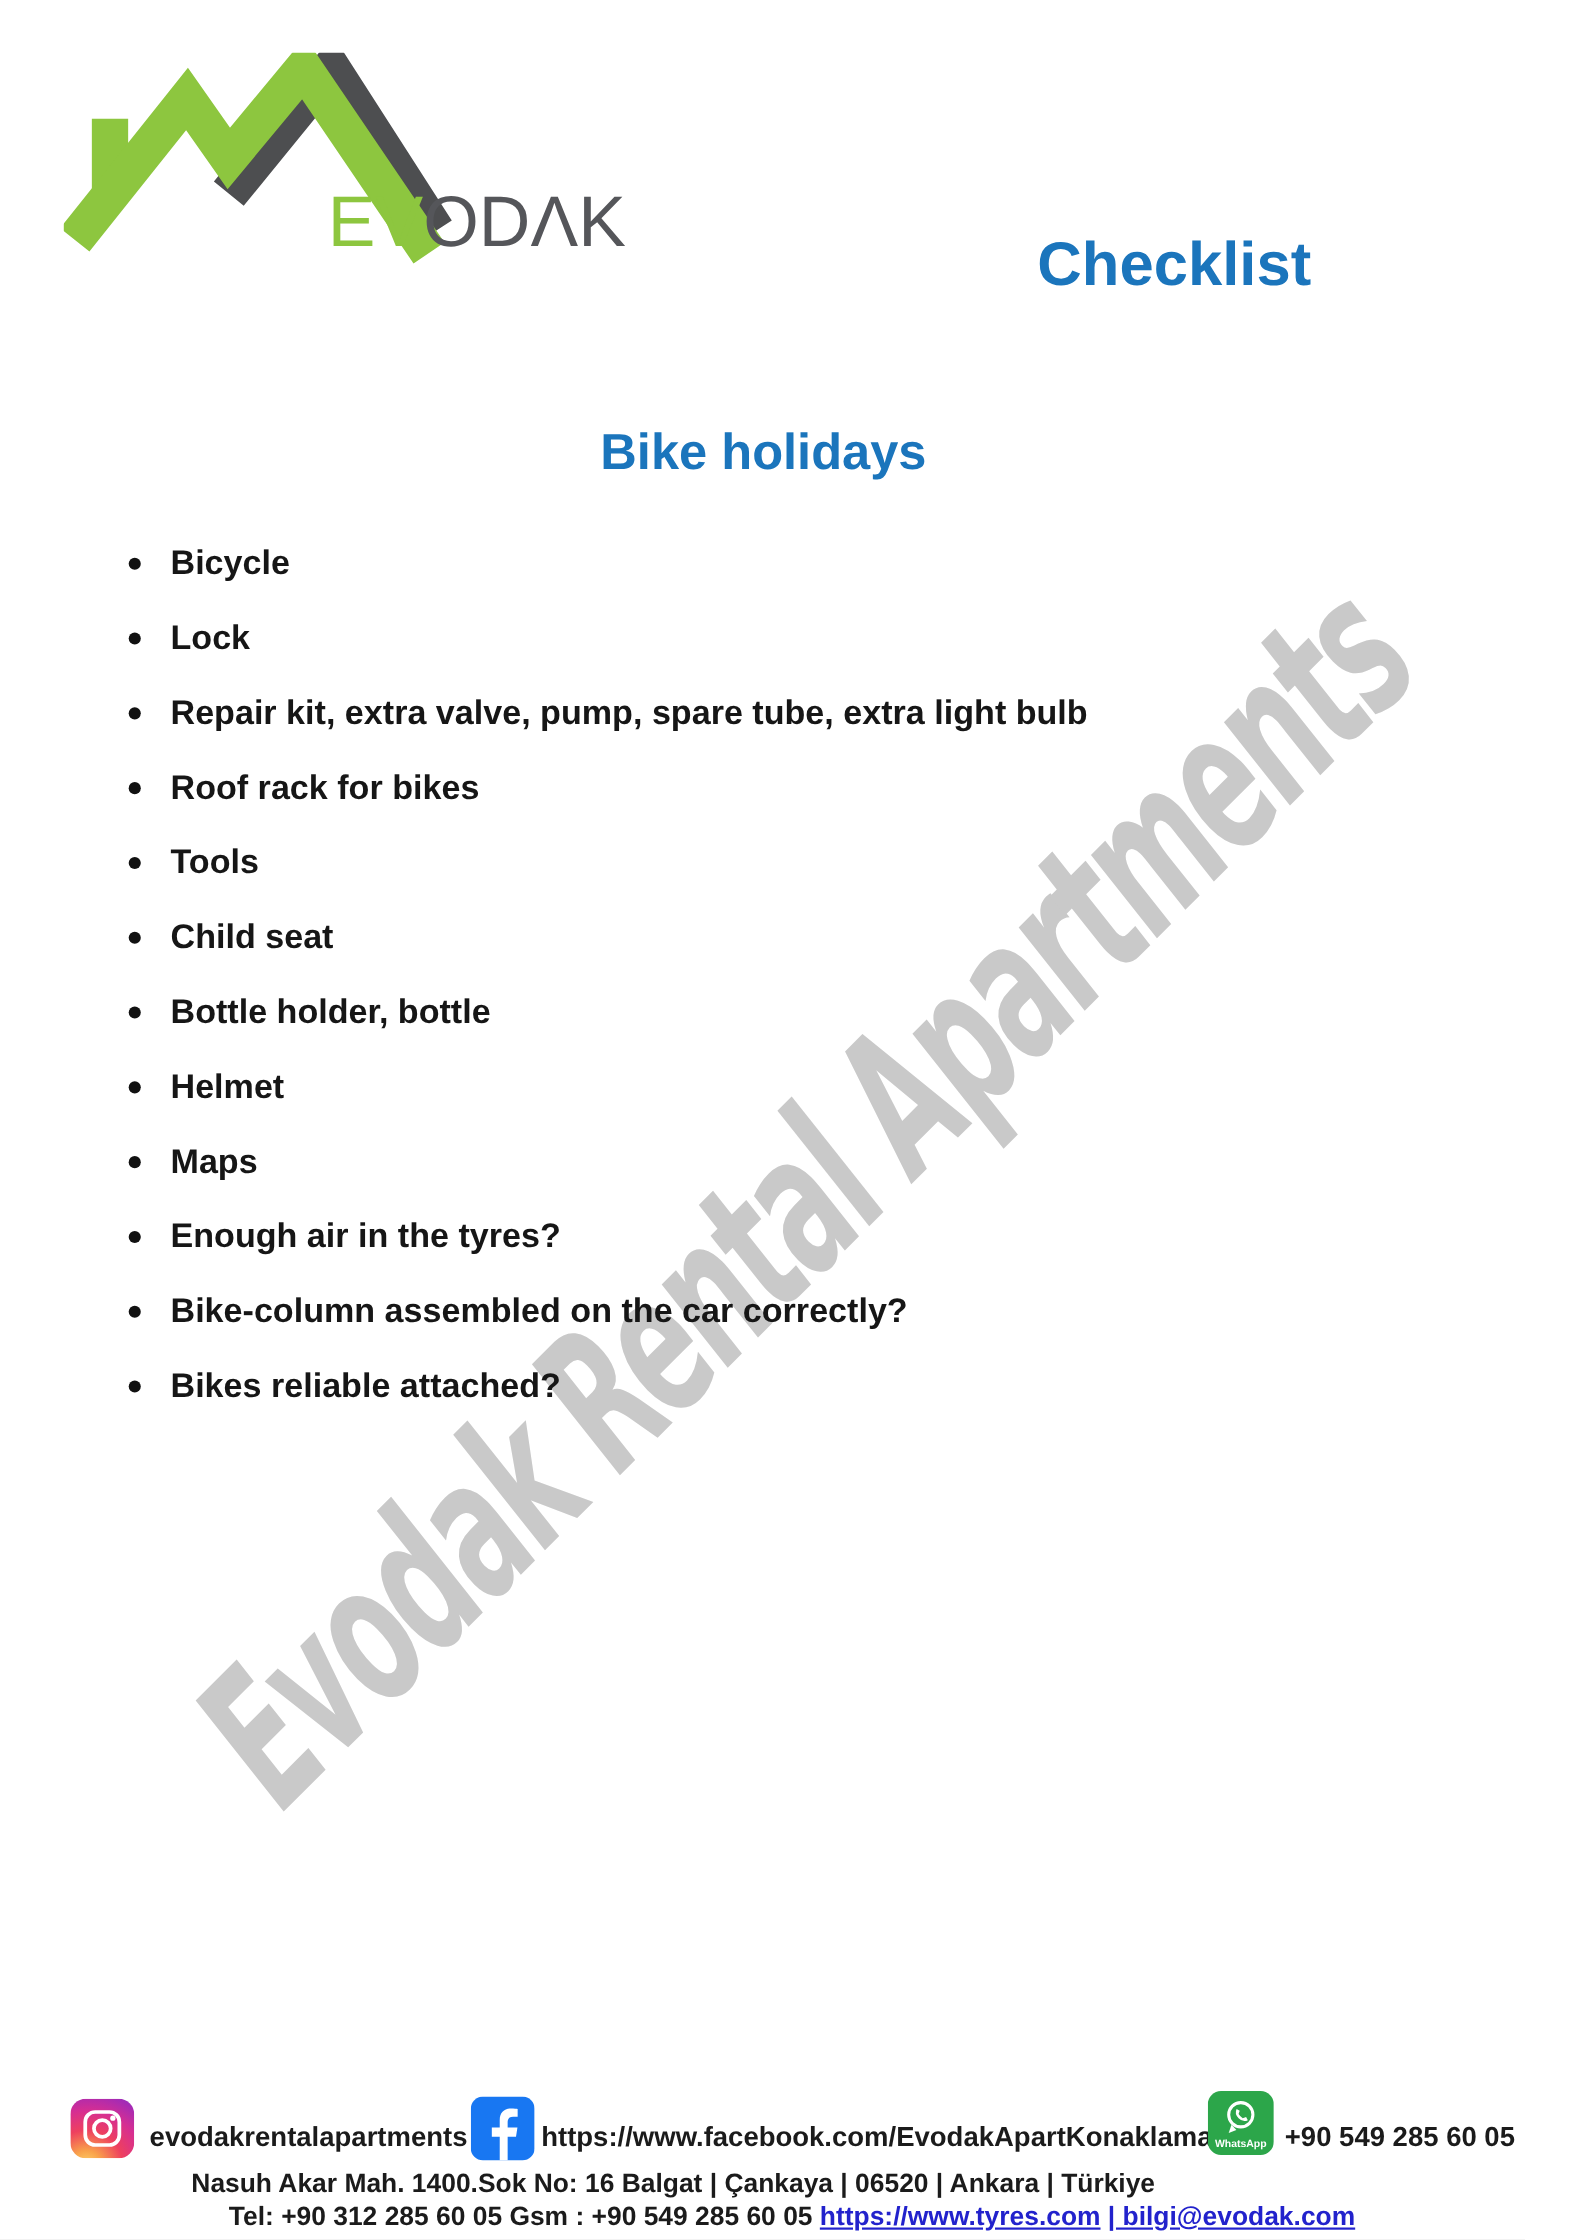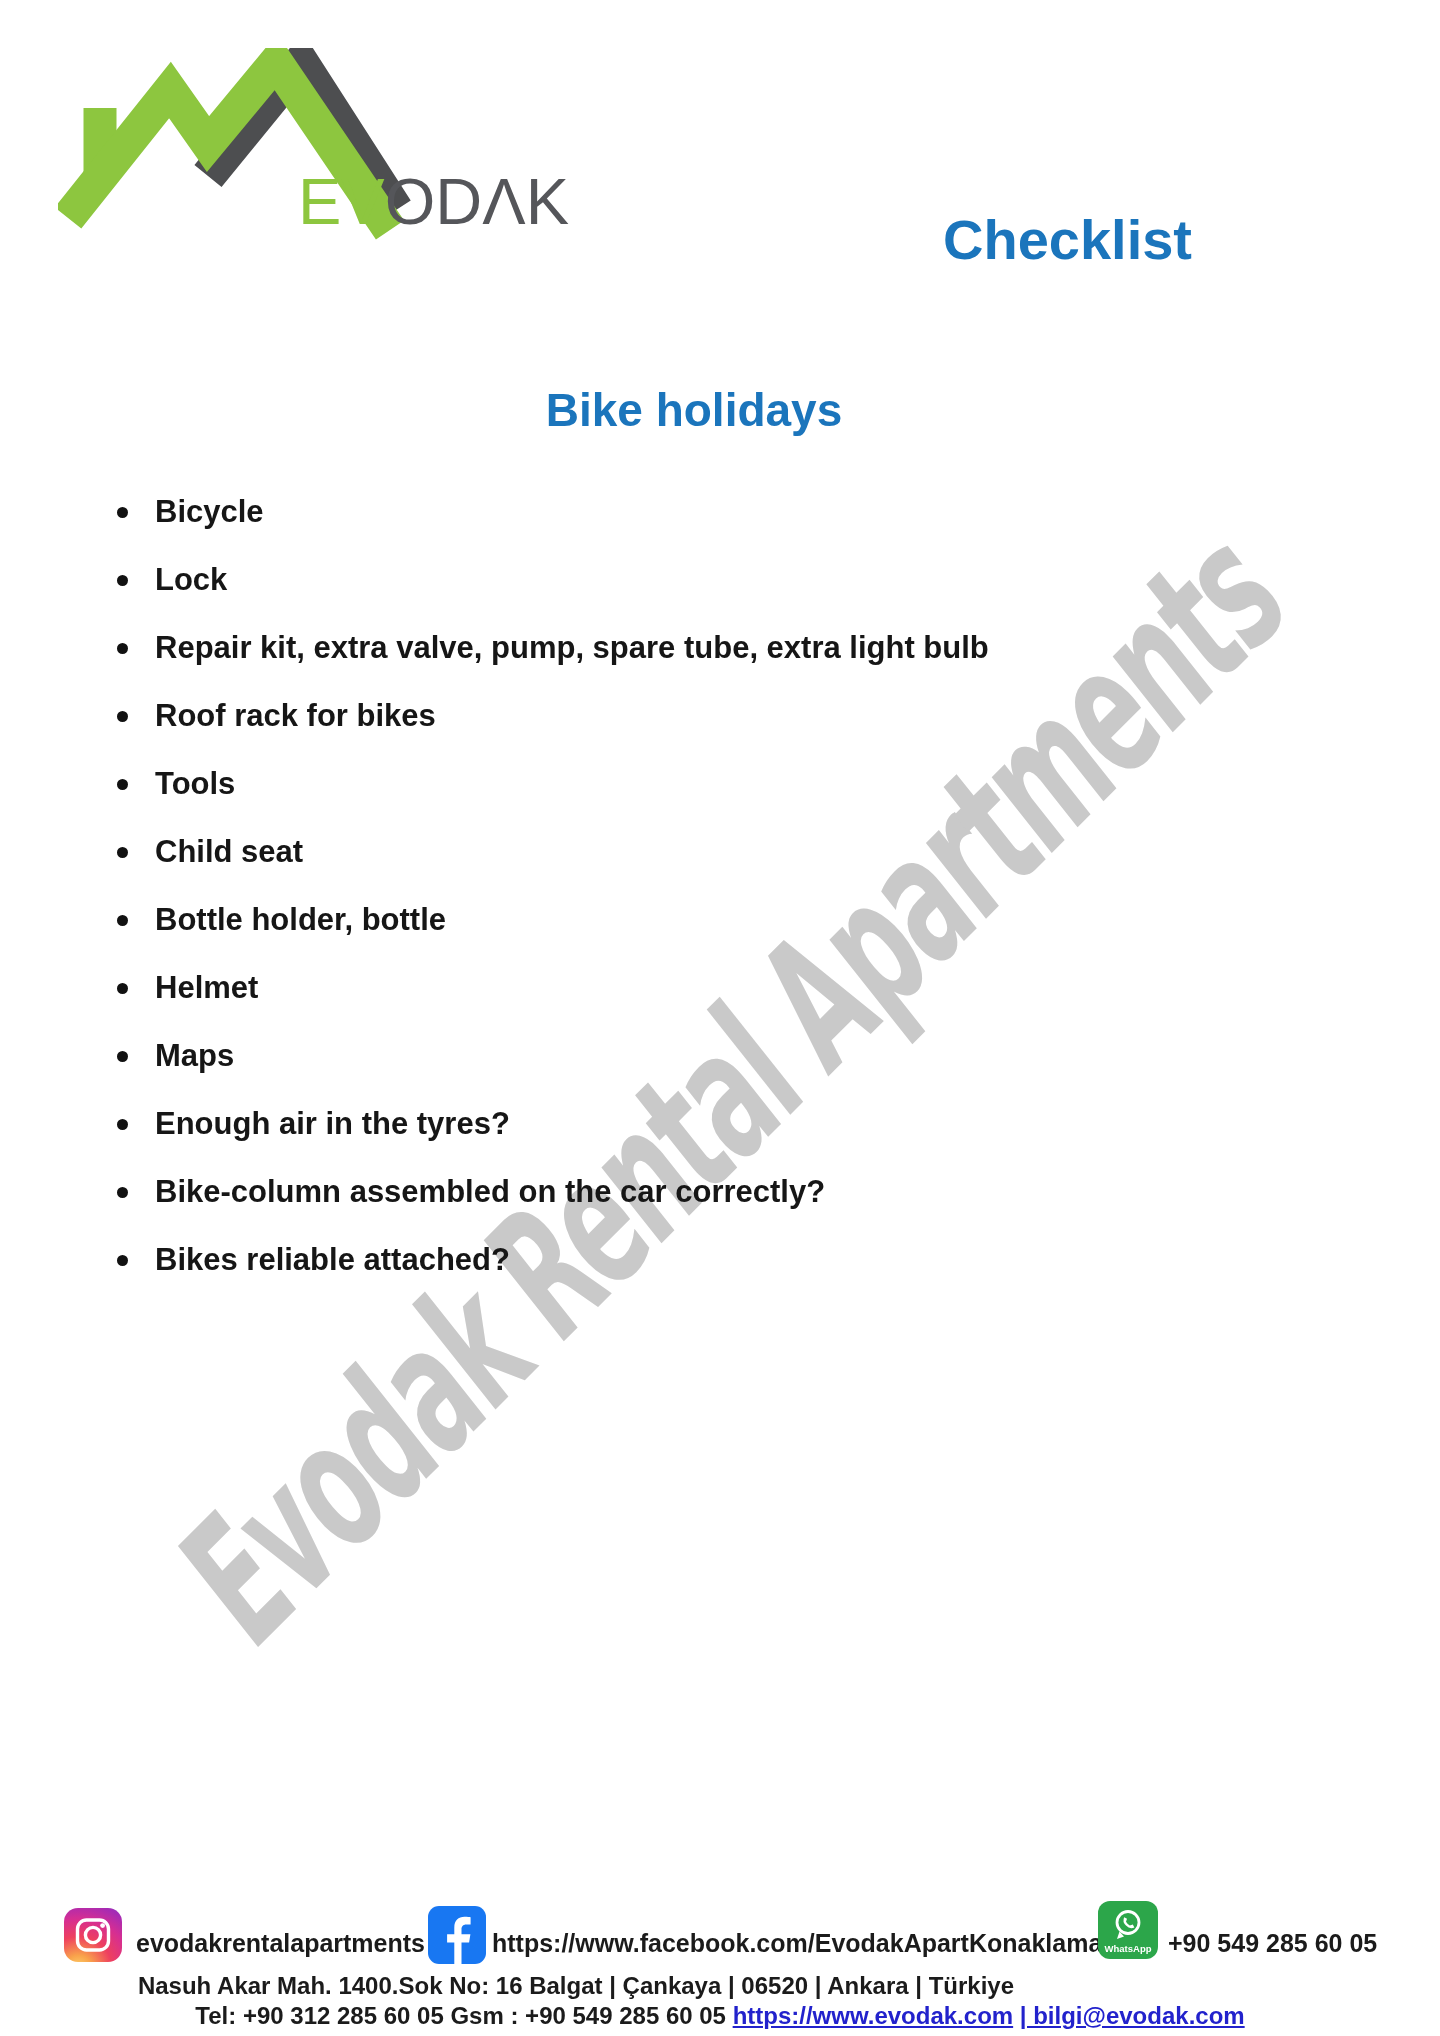--- a/index.html
+++ b/index.html
@@ -53,21 +53,21 @@
   
   .footer-item { position:absolute; z-index:2; font-weight:bold; white-space:nowrap; }
   .ig-icon   { left:64px;  top:1908px; }
   .ig-label  { left:136px; top:1929px; font-size:25px; }
   .fb-icon   { left:428px; top:1906px; }
   .fb-url    { left:492px; top:1929px; font-size:25px; }
   .wa-icon   { left:1098px; top:1901px; }
   .wa-number { left:1168px; top:1929px; font-size:25px; }
   .address-line {
     position:absolute; left:0; top:1972px; width:1152px; z-index:2;
-    text-align:center; font-size:24px; font-weight:bold; color:#1b1b1b;
+    text-align:center; font-size:24px; font-weight:bold; color:#1b1b1b;padding-left:36px;
   }
   .tel-line {
     position:absolute; left:0; top:2002px; width:1440px; z-index:2;
     text-align:center; font-size:24px; font-weight:bold; color:#1b1b1b;
   }
   .tel-line a, .link-blue {
     color:#2222cc; text-decoration:underline; cursor:pointer;
   }
   .sep { display:inline; }
 </style>
@@ -136,16 +136,16 @@
     <circle cx="30" cy="21.5" r="11" fill="none" stroke="#ffffff" stroke-width="2.8"></circle>
     <path d="M21.5 30.5 L19 38 l7-2.6 Z" fill="#ffffff"></path>
     <path d="M26.2 16.2 q-2.2 4.4 1.8 8.4 q4 4 8.4 1.8 l-1.6-2.8 l-3 1 q-2.4-1.4 -3.8-3.8 l1-3 Z" fill="#ffffff"></path>
     <text x="30" y="51" text-anchor="middle" font-family="Liberation Sans, sans-serif" font-size="9.5" fill="#ffffff">WhatsApp</text>
   </svg>
   <div class="footer-item wa-number">+90 549 285 60 05</div>
 
   <div class="address-line">Nasuh Akar Mah. 1400.Sok No: 16 Balgat | Çankaya | 06520 | Ankara | Türkiye</div>
 
   <div class="tel-line">
-    <span>Tel: +90 312 285 60 05 Gsm : +90 549 285 60 05 </span><a>https://www.evodak.com</a><span class="sep"> </span><a>| bilgi@evodak.com</a>
+    <span>Tel: +90 312 285 60 05 Gsm : +90 549 285 60 05 </span><a>https://www.tyres.com</a><span class="sep"> </span><a>| bilgi@evodak.com</a>
   </div>
 
 </div>
 
 </body></html>

